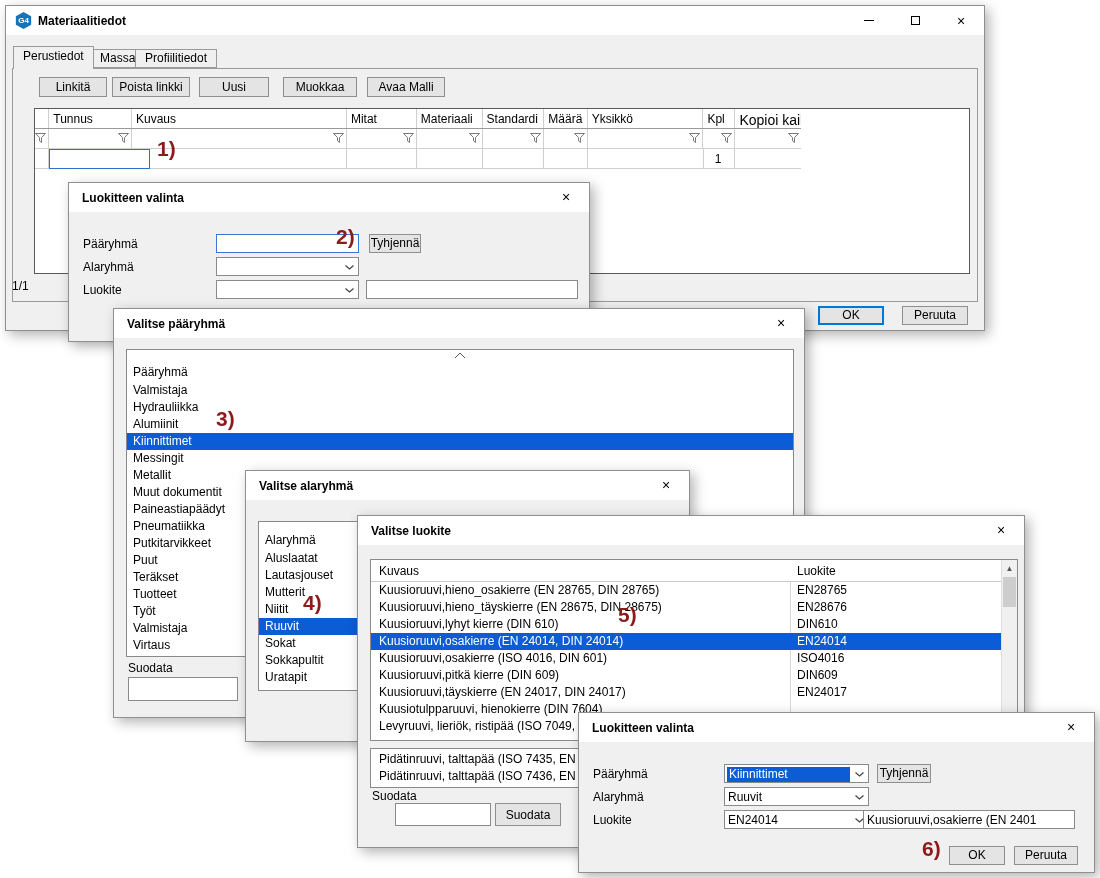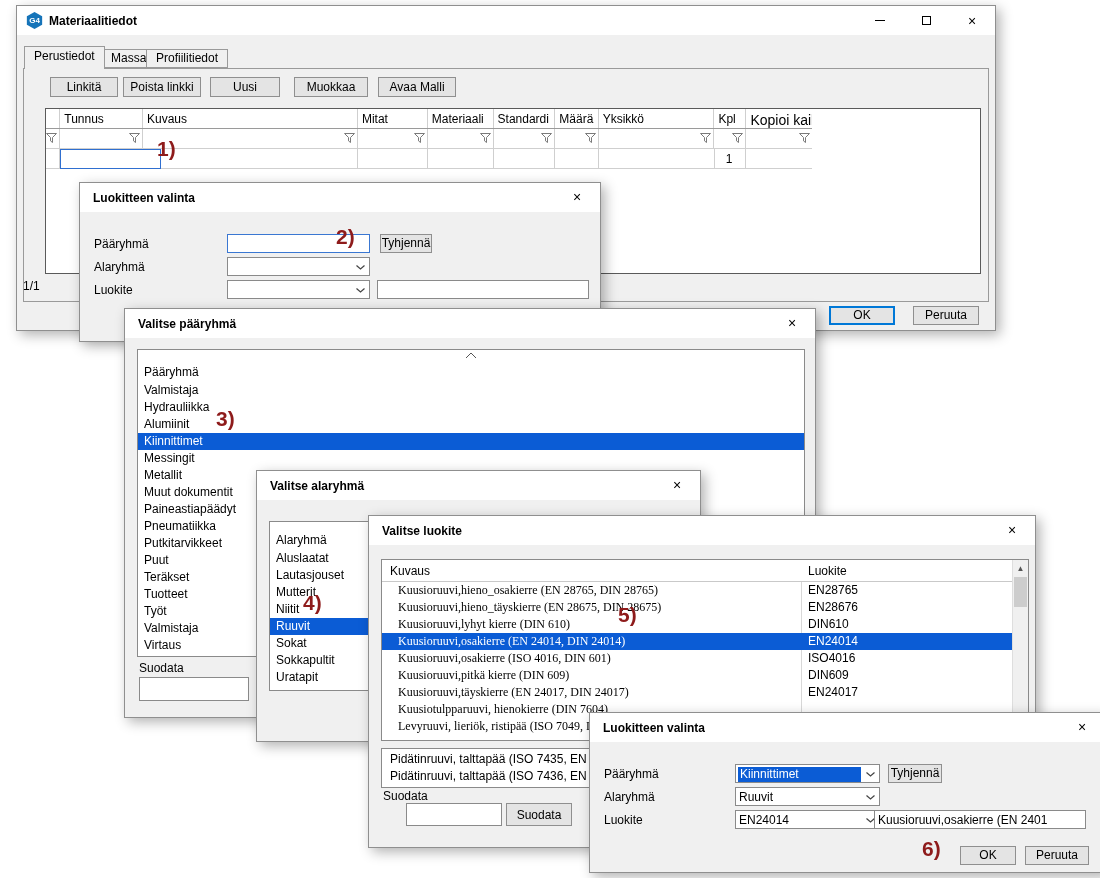--- a/index.html
+++ b/index.html
@@ -1,21 +1,21 @@
 <!DOCTYPE html>
 <html style="--sel: #0b5cd5; --ann: #8e1b1b; --accent: #0078d7;"><head>
 <meta charset="utf-8">
 <style>
   :root { --sel:#0b5cd5; --ann:#8e1b1b; --accent:#0078d7; }
   * { margin:0; padding:0; box-sizing:border-box; }
   html,body { width:1100px; height:878px; }
   body { font-family:"Liberation Sans", sans-serif; font-size:12px; color:#000; background:#fff; }
   #canvas { position:relative; width:1100px; height:878px; background:#fff; overflow:hidden; }
 
-  .window { position:absolute; background:#f0f0f0; border:1px solid #8f8f8f; box-shadow:4px 4px 12px rgba(0,0,0,0.30);margin-left:11px; }
+  .window { position:absolute; background:#f0f0f0; border:1px solid #8f8f8f; box-shadow:4px 4px 12px rgba(0,0,0,0.30); }
   .titlebar { position:absolute; left:0; top:0; right:0; height:29px; background:#fff; }
   .titlebar .title { position:absolute; left:32px; top:8px; font-weight:bold; font-size:12px; white-space:nowrap; }
   .dlg .titlebar .title { left:13px; }
   .applogo { position:absolute; left:9px; top:6px; width:17px; height:17px; background:#1674b9; color:#fff; font-size:8px; font-weight:bold; display:flex; align-items:center; justify-content:center; clip-path:polygon(50% 0,95% 25%,95% 75%,50% 100%,5% 75%,5% 25%); }
   .win-controls { position:absolute; right:0; top:0; display:flex; }
   .win-btn { width:46px; height:29px; display:flex; align-items:center; justify-content:center; font-size:14px; background:#fff; }
   .minline { width:10px; height:1px; background:#000; display:block; }
   .maxbox { width:9px; height:9px; border:1px solid #000; display:block; }
   .dlg-close { position:absolute; right:0; top:0; width:46px; height:28px; display:flex; align-items:center; justify-content:center; font-size:14px; background:#fff; }
 
@@ -43,21 +43,21 @@
   .li.selected { background:var(--sel); color:#fff; }
   .lihdr { position:absolute; left:0; right:0; height:17px; line-height:17px; padding-left:6px; font-size:12px; }
 
   .label { position:absolute; font-size:12px; white-space:nowrap; }
   .ann { position:absolute; font-size:21px; line-height:1; font-weight:bold; color:var(--ann); z-index:99; }
 
   .lk-hdr { position:absolute; left:0; right:16px; top:0; height:22px; border-bottom:1px solid #c9c9c9; background:#fff; }
   .lk-div { position:absolute; left:419px; top:0; bottom:0; width:1px; background:#d8d8d8; }
   .lk-rows { position:absolute; left:0; right:16px; top:22px; }
   .lkrow { display:flex; height:17px; line-height:17px; white-space:nowrap; }
-  .lkrow .k { width:419px; padding-left:16px; overflow:hidden;font-family:Liberation Serif, serif; }
+  .lkrow .k { width:419px; padding-left:8px; overflow:hidden; }
   .lkrow .l { padding-left:7px; overflow:hidden; }
   .lkrow.selected { background:var(--sel); color:#fff; }
 
   .scrollbar { position:absolute; right:0; top:0; bottom:0; width:16px; background:#f0f0f0; border-left:1px solid #dedede; }
   .sb-btn { position:absolute; left:0; width:15px; height:16px; display:flex; align-items:center; justify-content:center; font-size:8px; color:#555; }
   .sb-thumb { position:absolute; left:1px; width:13px; height:30px; top:17px; background:#cdcdcd; }
 </style>
 </head>
 <body>
 

